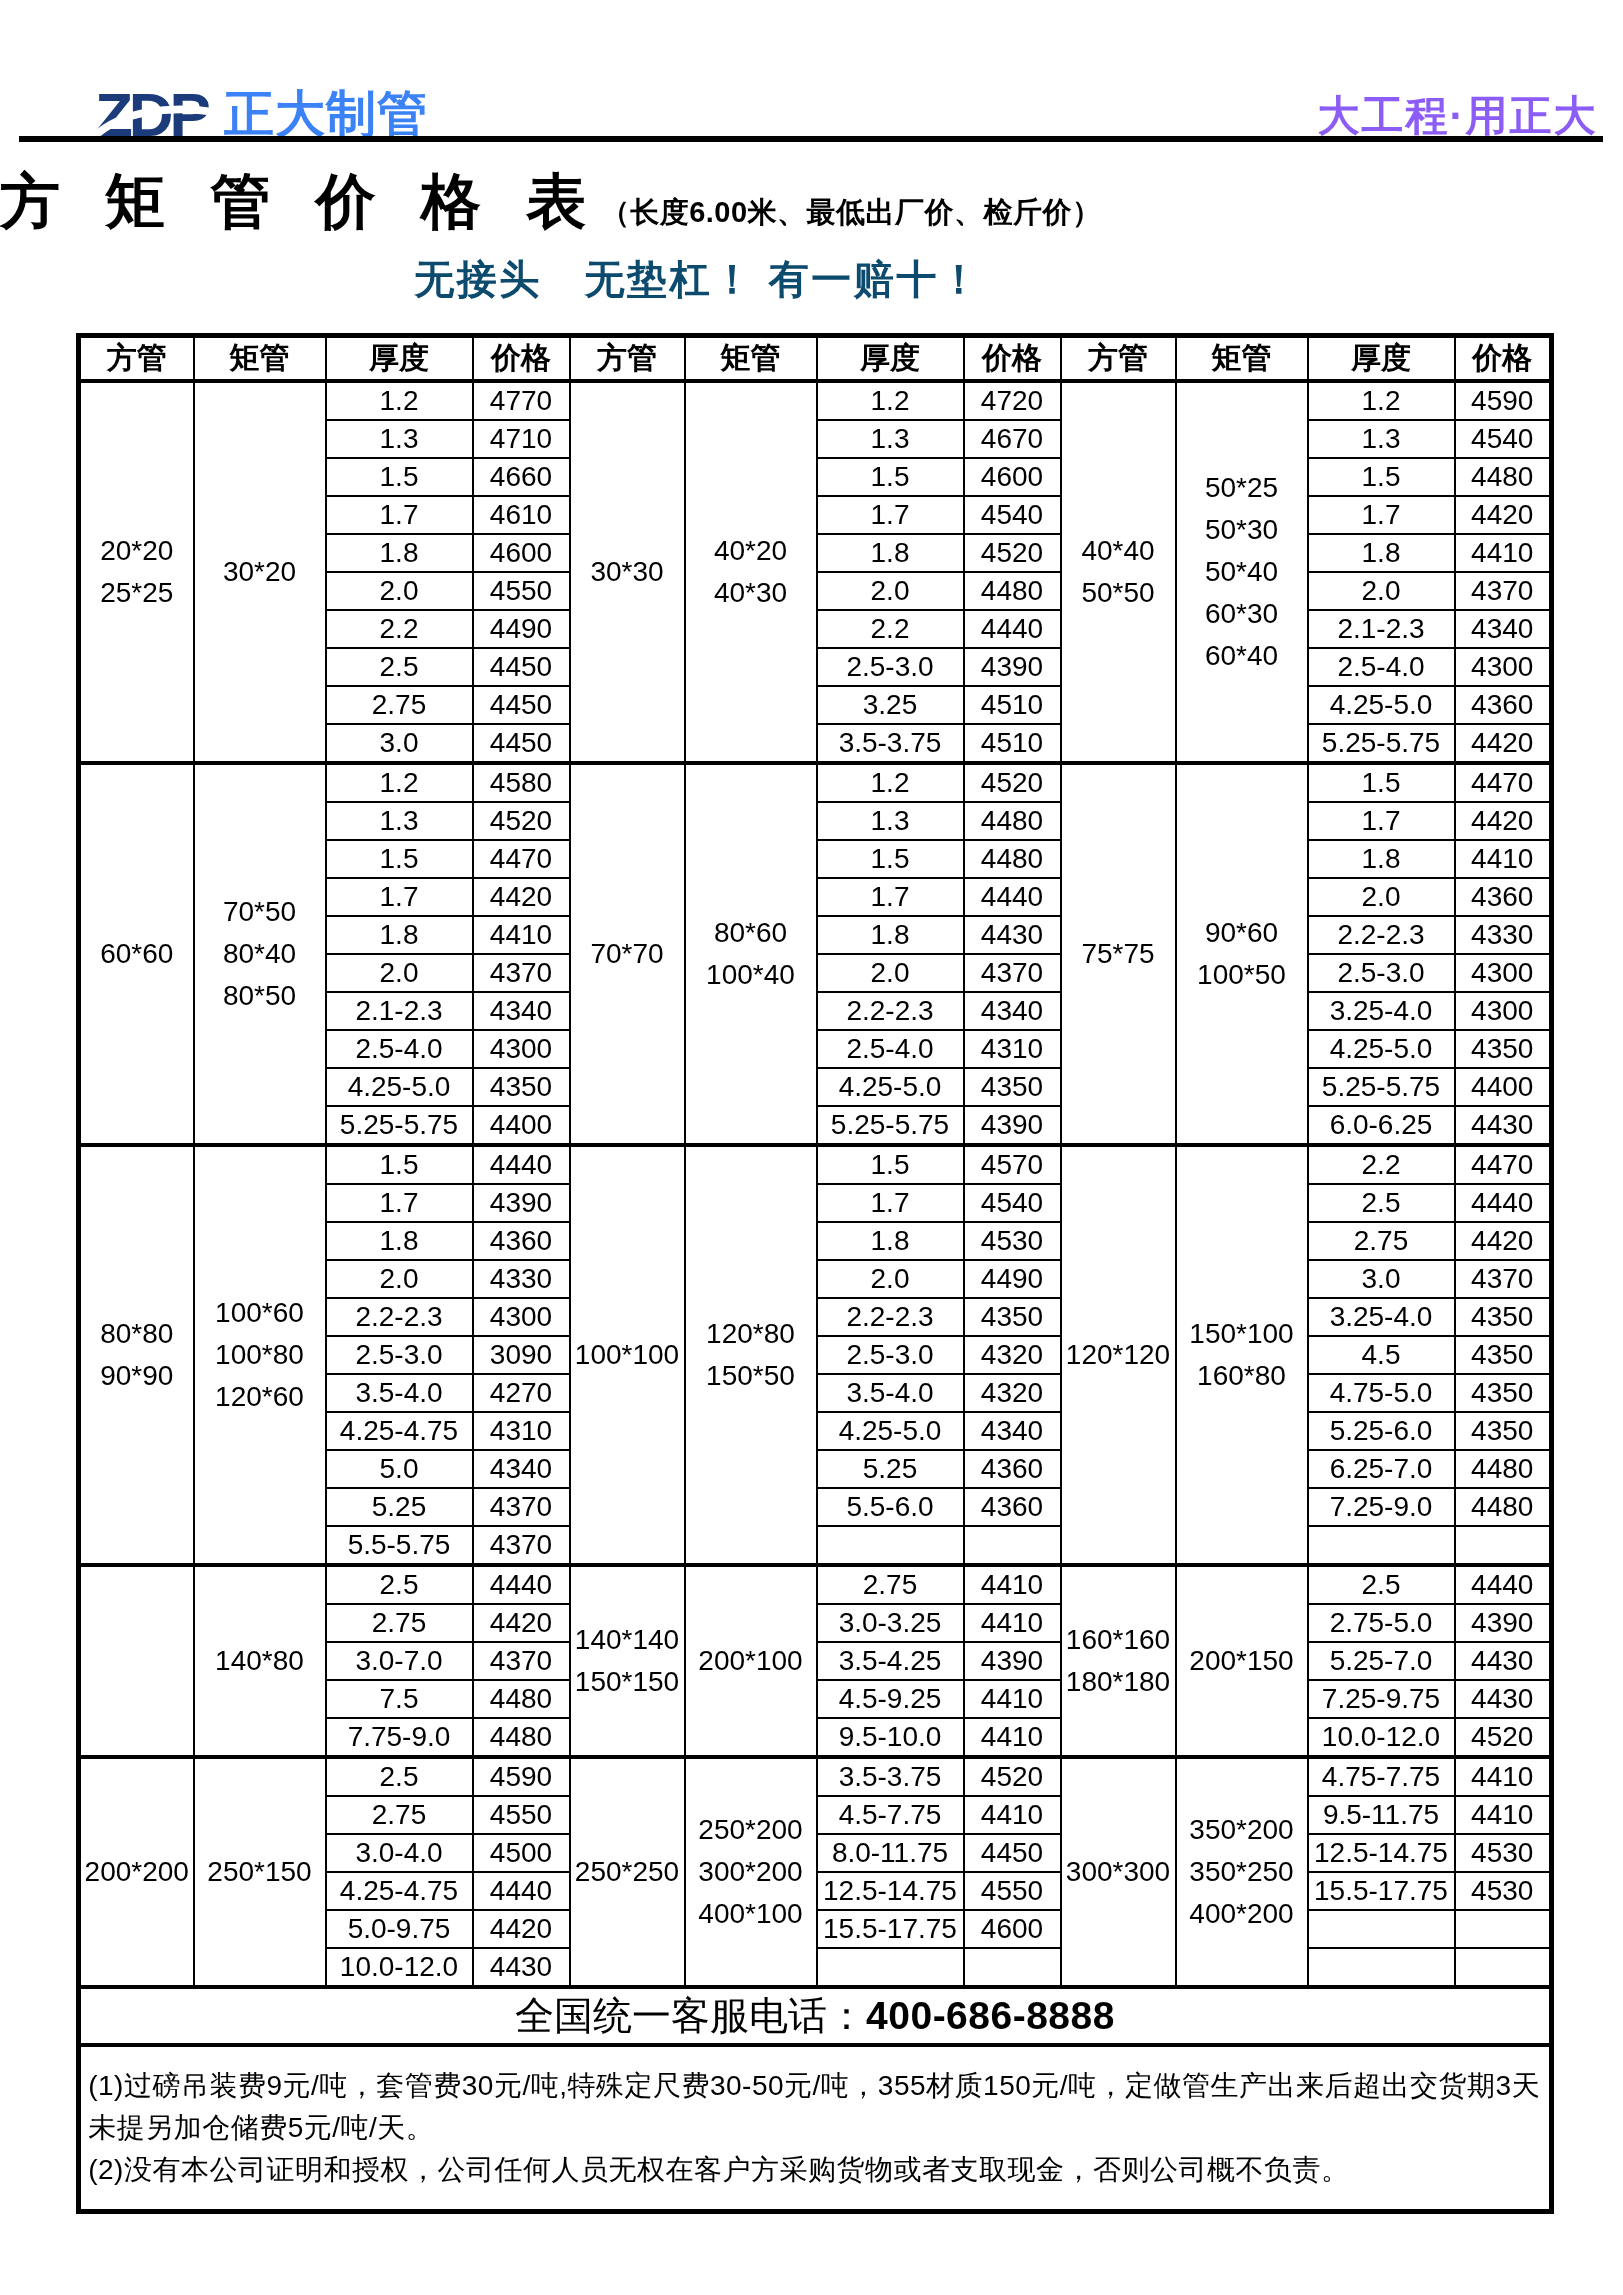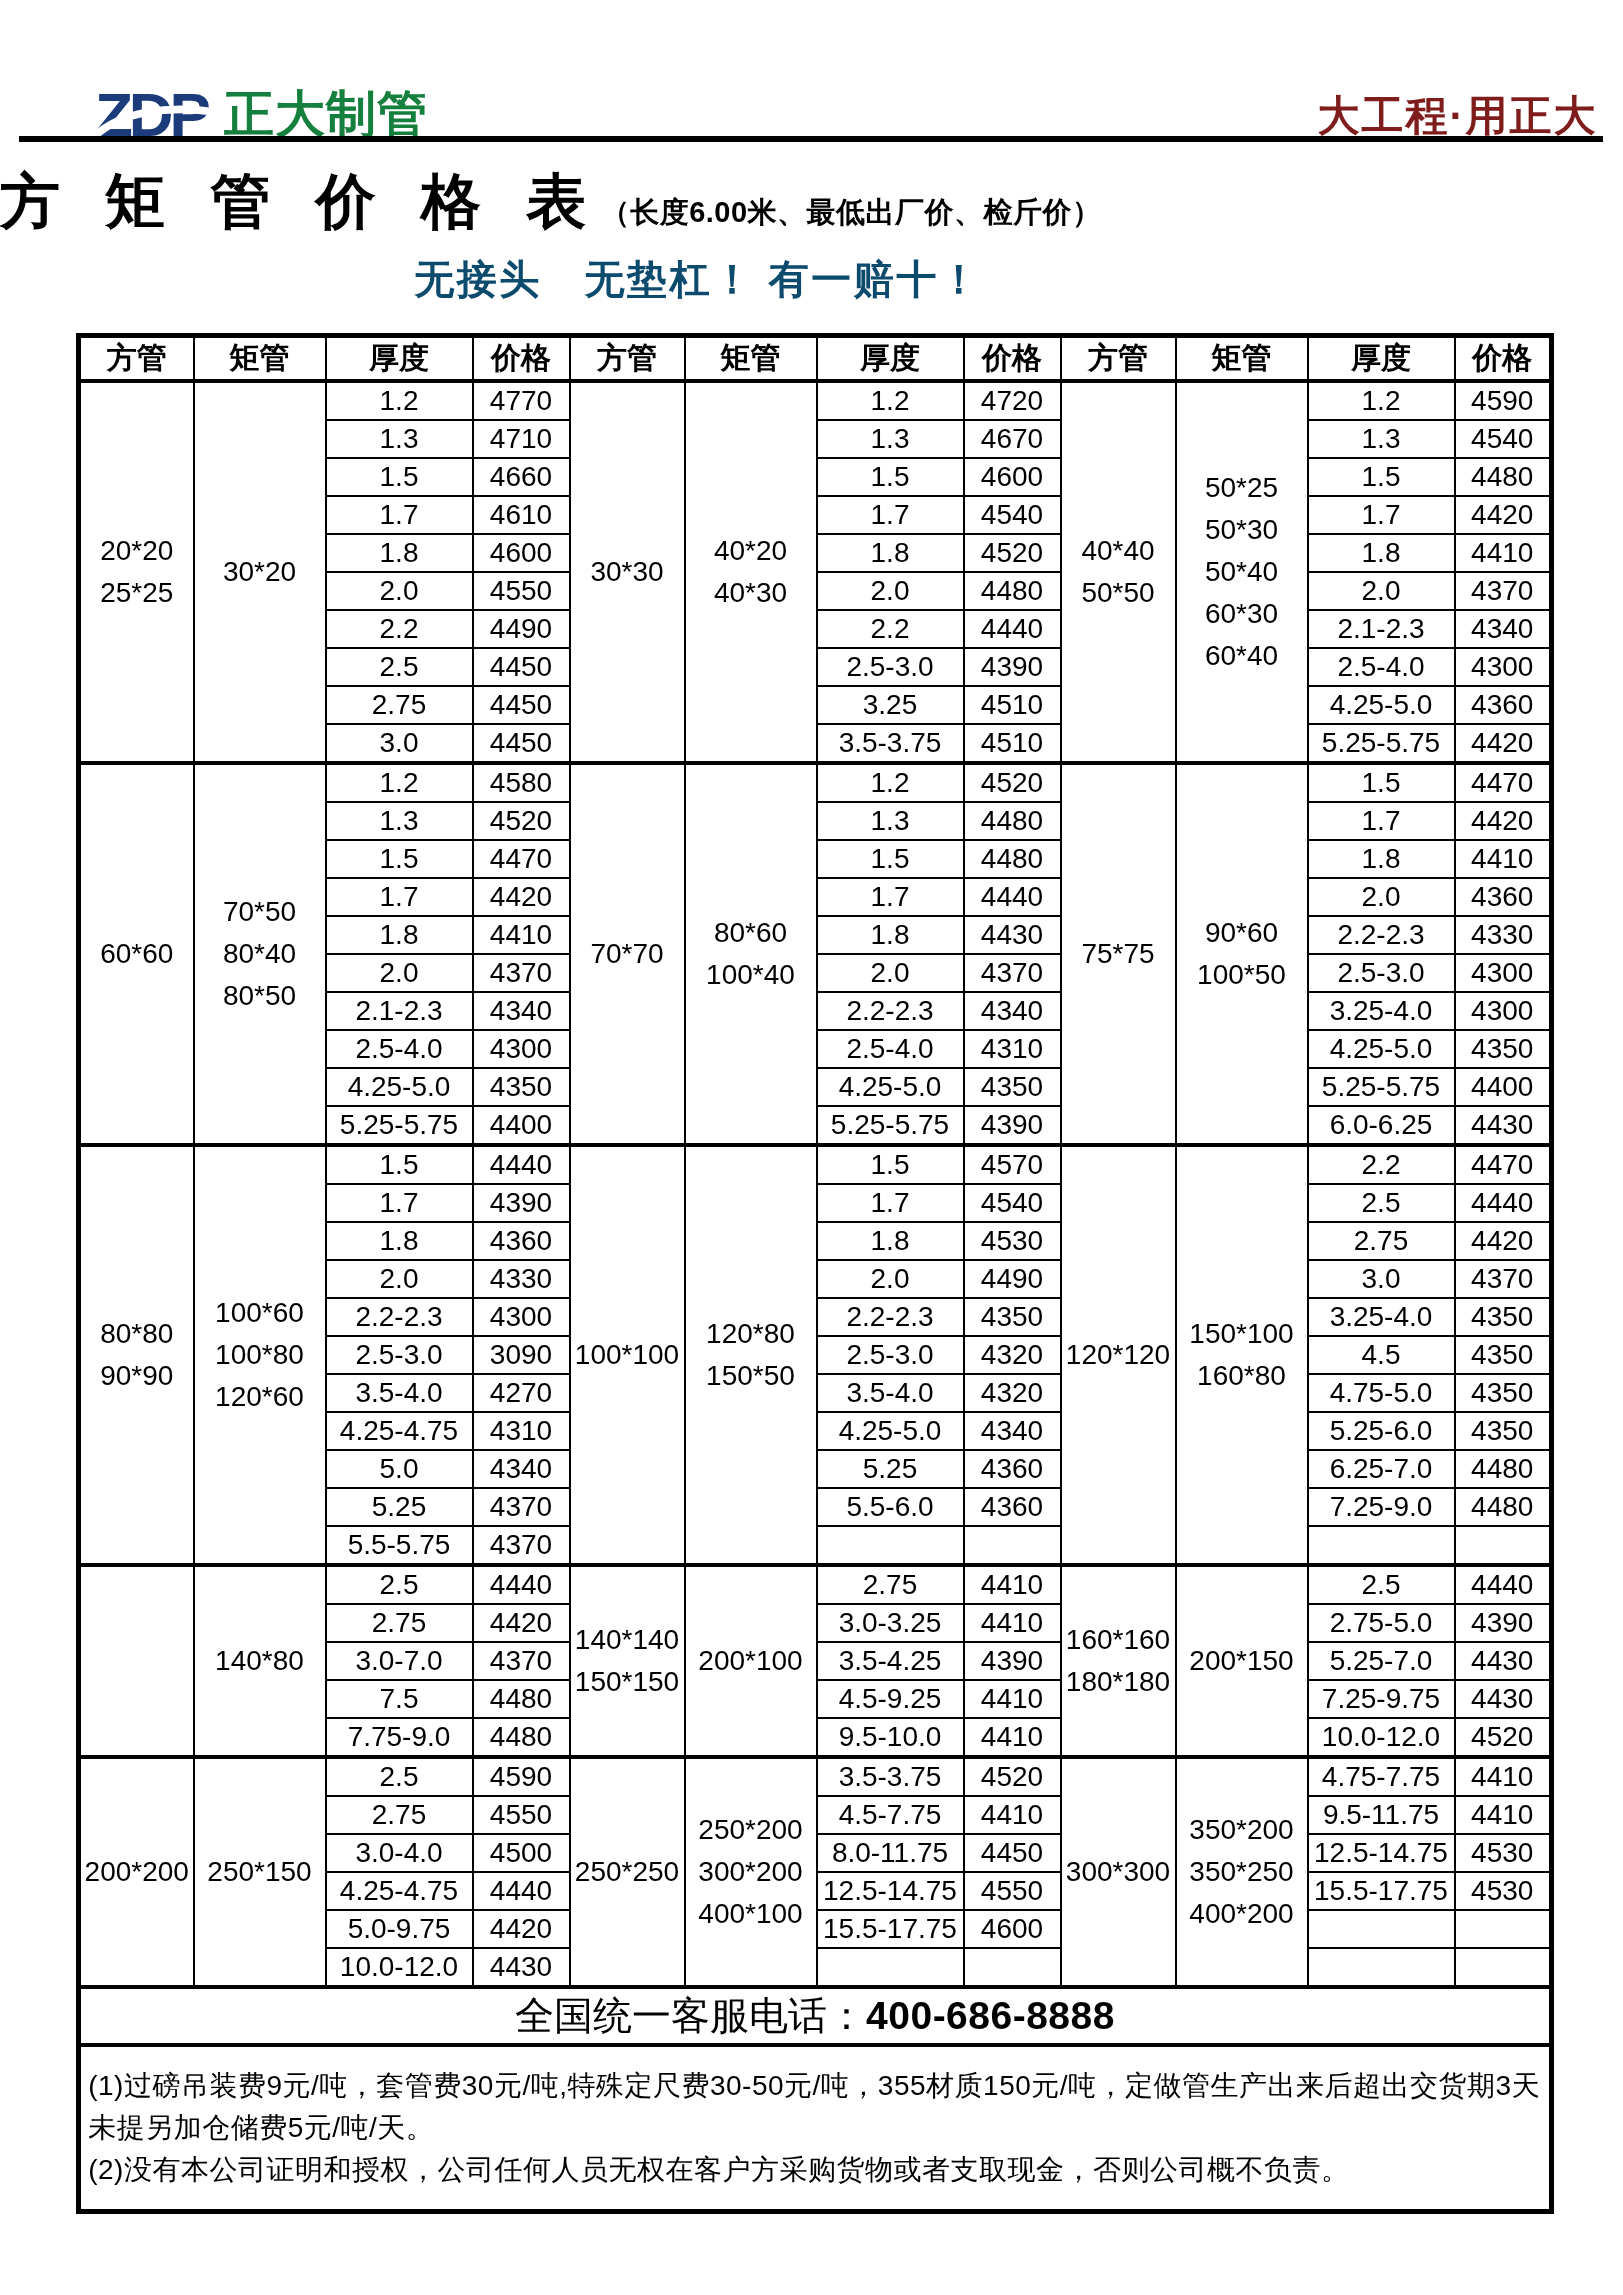--- a/index.html
+++ b/index.html
@@ -7,22 +7,22 @@
     width:1623px; height:2295px;
     font-family:"Liberation Sans","DejaVu Sans",sans-serif;
     color:#000;
   }
   .page { position:relative; width:1623px; height:2295px; background:#fff; overflow:hidden; }
 
   
   .brand { position:absolute; top:81px; left:95px; display:flex; align-items:center; gap:17.4px; }
   .zdp { position:relative; font-size:62px; font-weight:900; letter-spacing:-4.1px; line-height:1; color:#1c3b7b; }
   .zdp svg { position:absolute; left:-3.1px; bottom:5.1px; }
-  .brand-name { font-size:50px; font-weight:900; color:#15803d; letter-spacing:1px; }
-  .slogan { position:absolute; top:88px; right:25.6px; font-size:42px; font-weight:900; color:#7f1d1d; letter-spacing:2px; }
+  .brand-name { font-size:50px; font-weight:900; color:#3b82f6; letter-spacing:1px; }
+  .slogan { position:absolute; top:88px; right:25.6px; font-size:42px; font-weight:900; color:#8b5cf6; letter-spacing:2px; }
   .rule { position:absolute; top:136px; left:19.4px; width:1584px; height:6.1px; background:#000; }
 
   
   .title-wrap { position:absolute; top:162px; left:0; width:100%; text-align:left; white-space:nowrap; }
   .title-main { font-size:60px; font-weight:bold; letter-spacing:14.3px; }
   .title-paren { font-size:29px; font-weight:bold; letter-spacing:0.5px; }
   .red-line { position:absolute; top:252px; left:0; width:86%; text-align:center; color:#0c4a6e; font-size:40px; font-weight:bold; letter-spacing:2.6px; }
   .doc-line { position:absolute; top:303px; right:78px; font-size:25.6px; letter-spacing:0.5px; }
 
   

